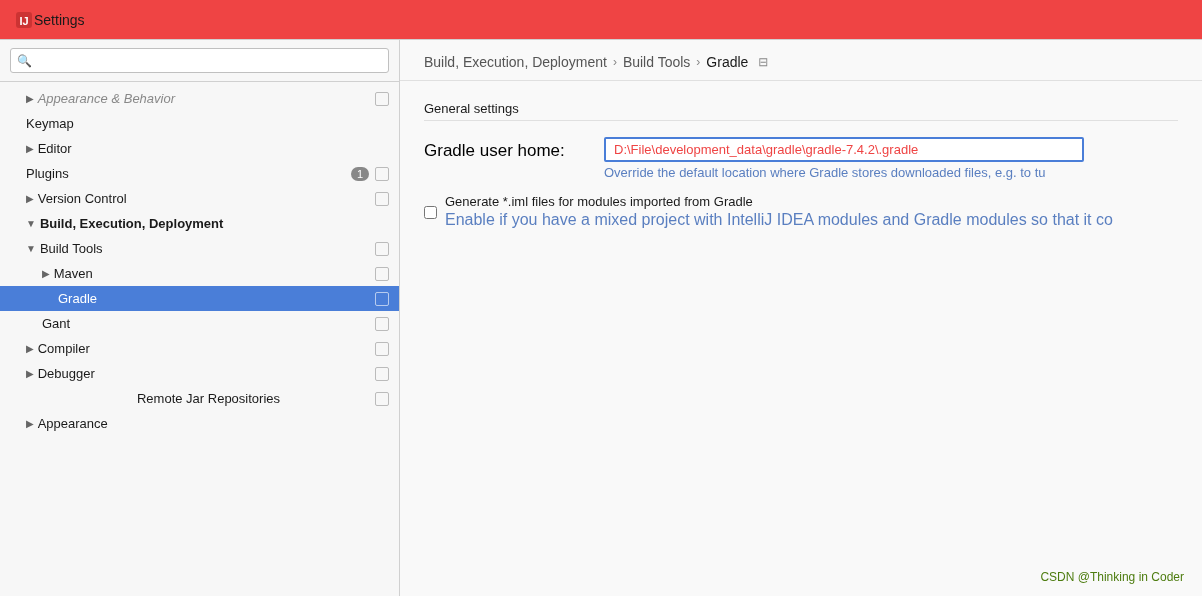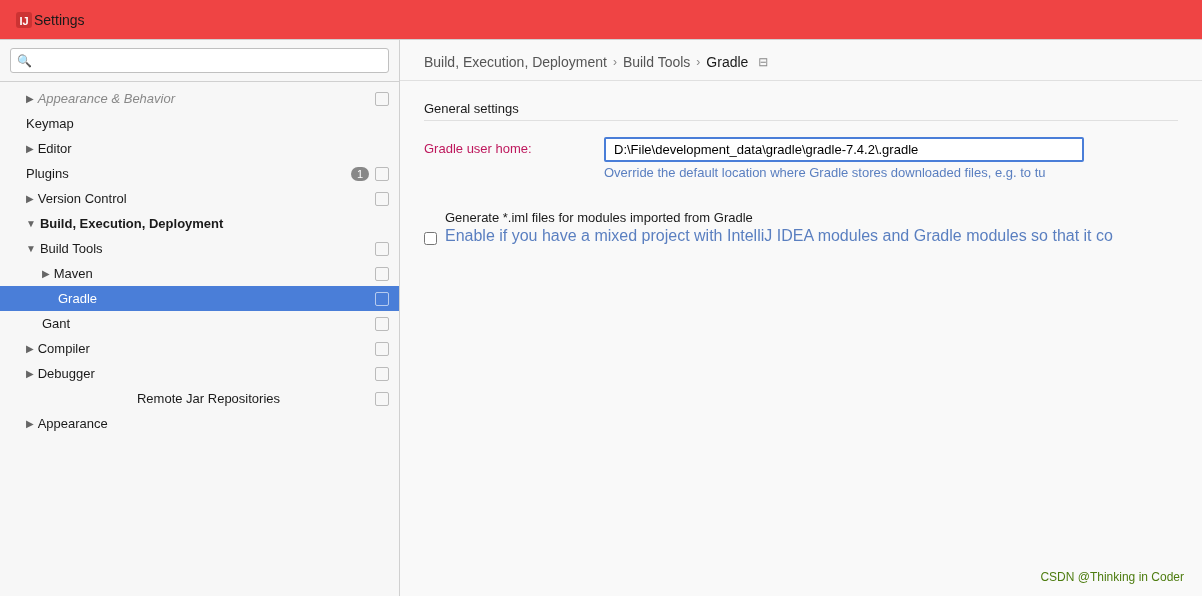--- a/index.html
+++ b/index.html
@@ -167,48 +167,48 @@
       padding-bottom: 4px;
       border-bottom: 1px solid #e0e0e0;
     }
     .setting-row {
       display: flex;
       align-items: flex-start;
       margin-bottom: 6px;
     }
     .setting-label {
       min-width: 180px;
-      font-size: 13px;
-      color: #be185d;
+      font-size: 17px;
+      color: #000000;
       padding-top: 4px;
       flex-shrink: 0;
     }
     .setting-input-wrap {
       flex: 1;
     }
     .setting-input {
       width: 100%;
       max-width: 480px;
       padding: 3px 8px;
       border: 2px solid #4a7ed8;
       border-radius: 2px;
       font-size: 13px;
       background: #fff;
-      color: #000000;
+      color: #ef4444;
       outline: none;
     }
     .setting-hint {
       font-size: 13px;
       color: #5a7fc0;
       margin-top: 3px;
     }
     .checkbox-row {
       display: flex;
-      align-items: flex-end;
-      margin-top: 30px;
+      align-items: center;
+      margin-top: 14px;
       gap: 8px;
     }
     .checkbox-row input[type=checkbox] {
       margin-top: 2px;
       flex-shrink: 0;
     }
     .checkbox-label-wrap {
       display: flex;
       flex-direction: column;
     }

